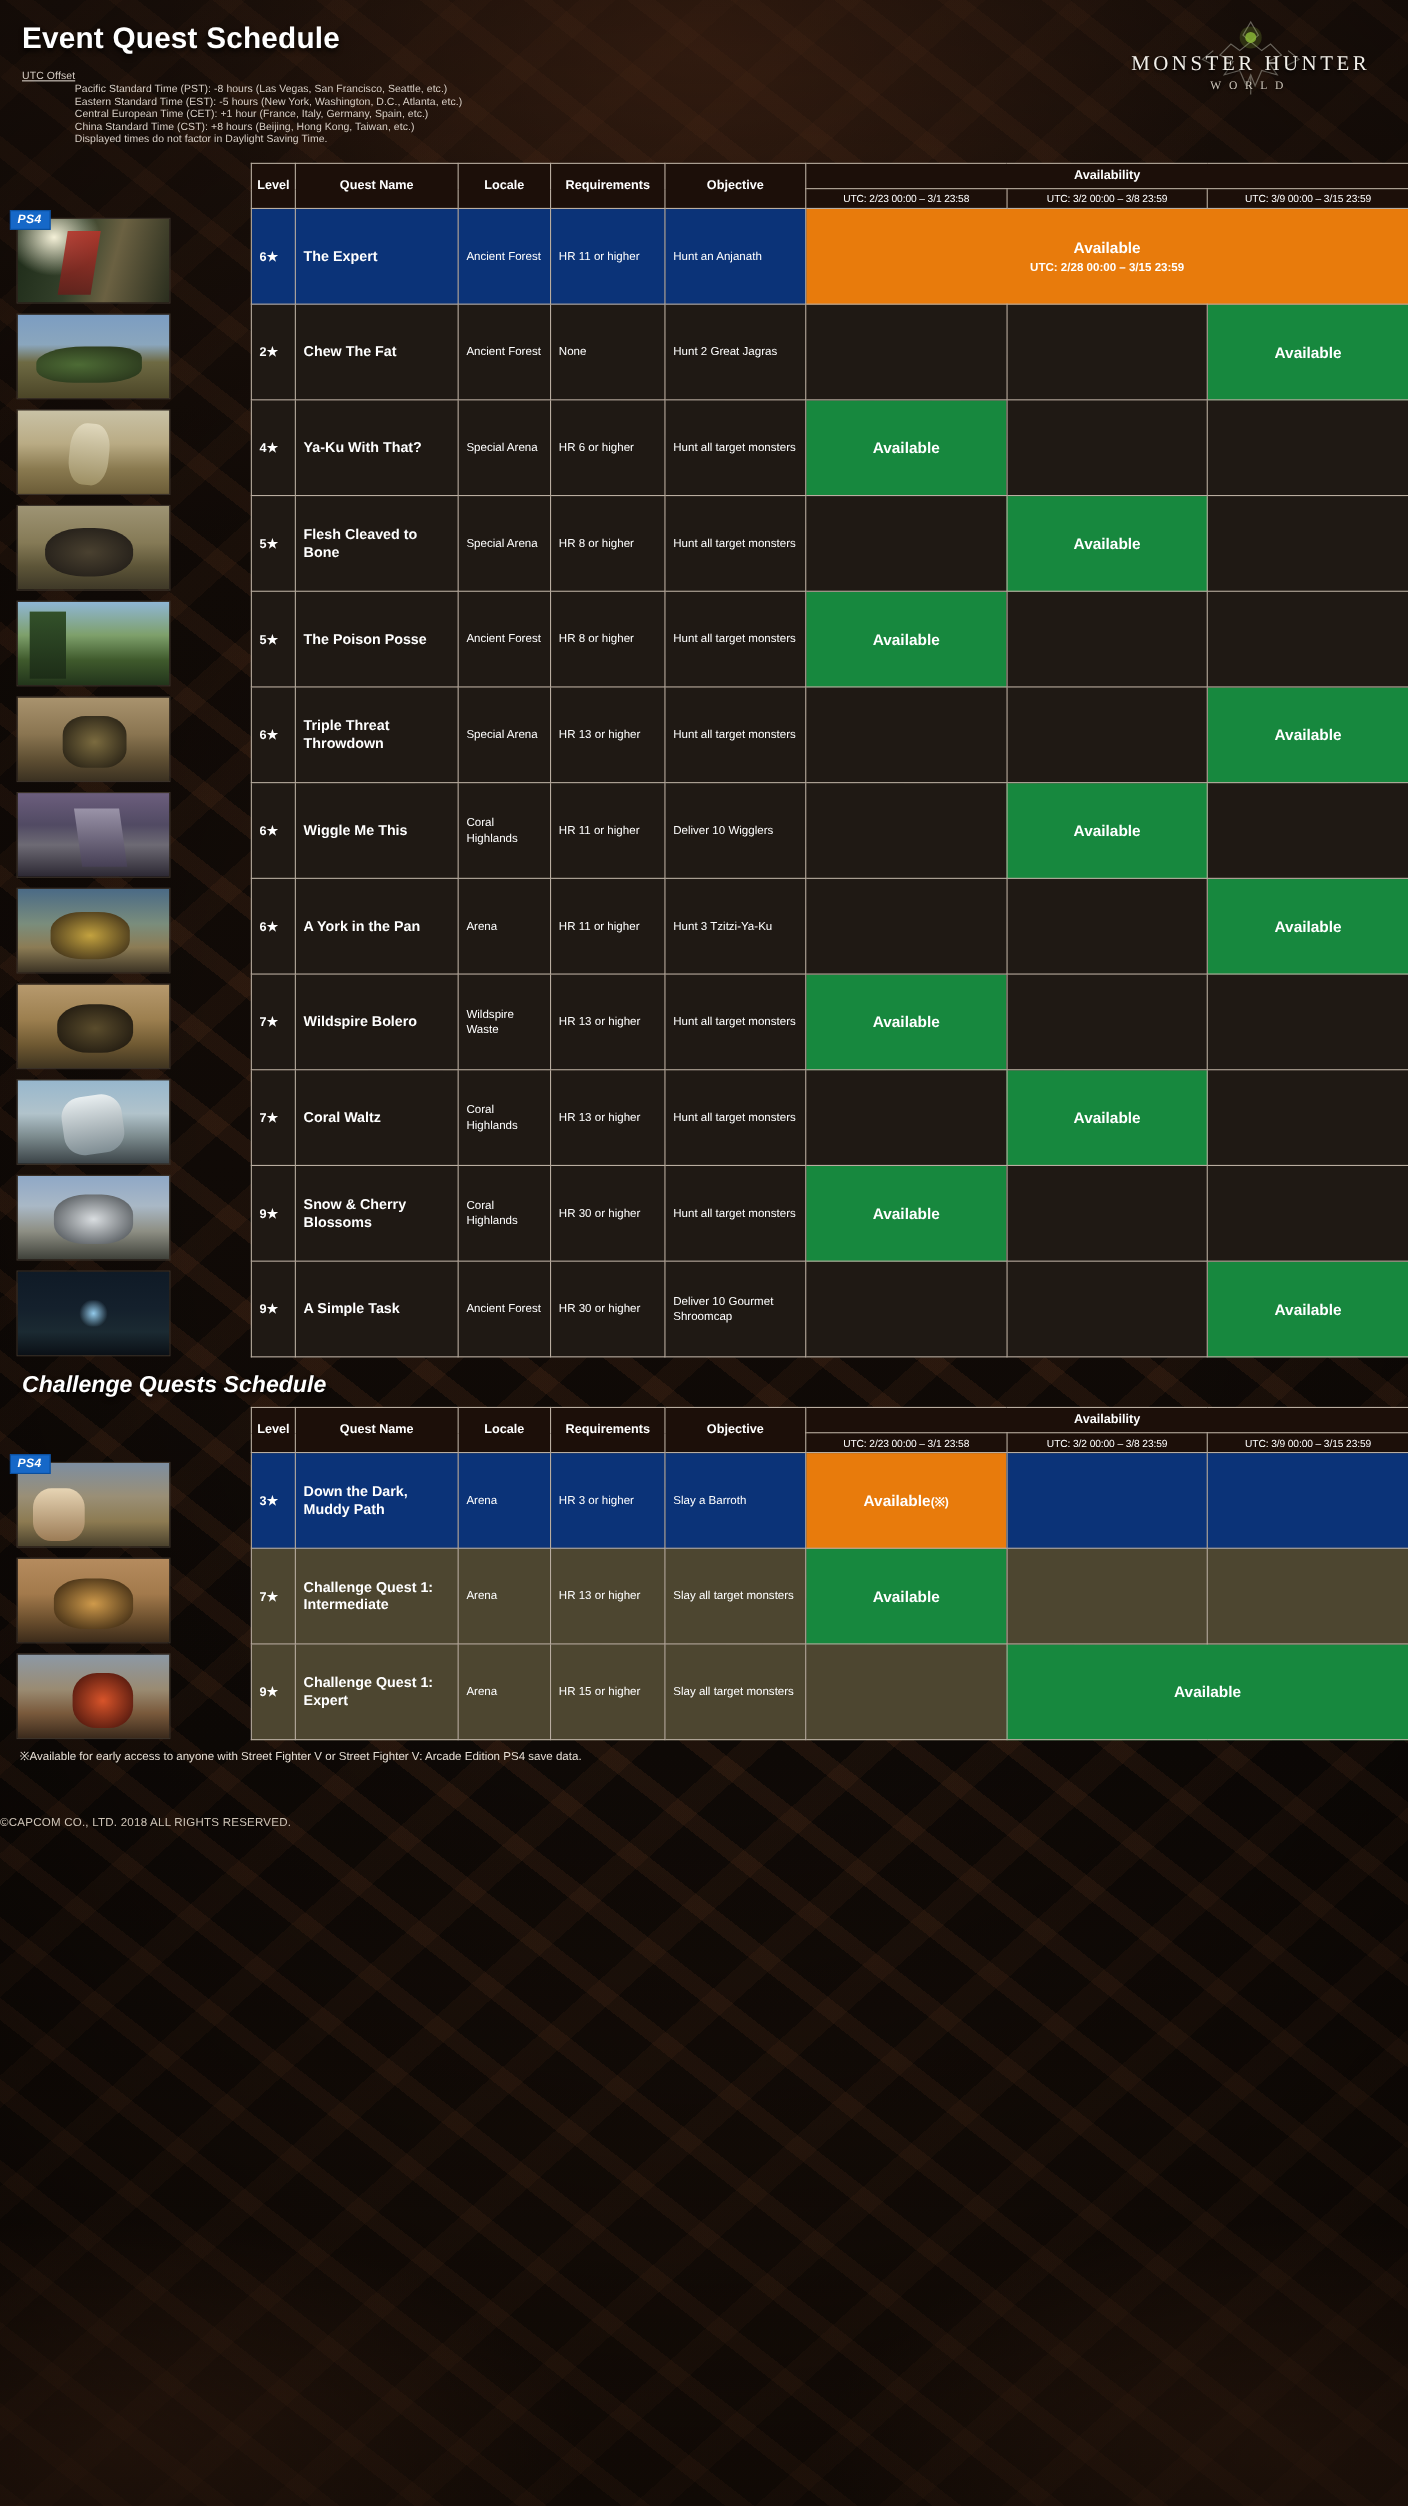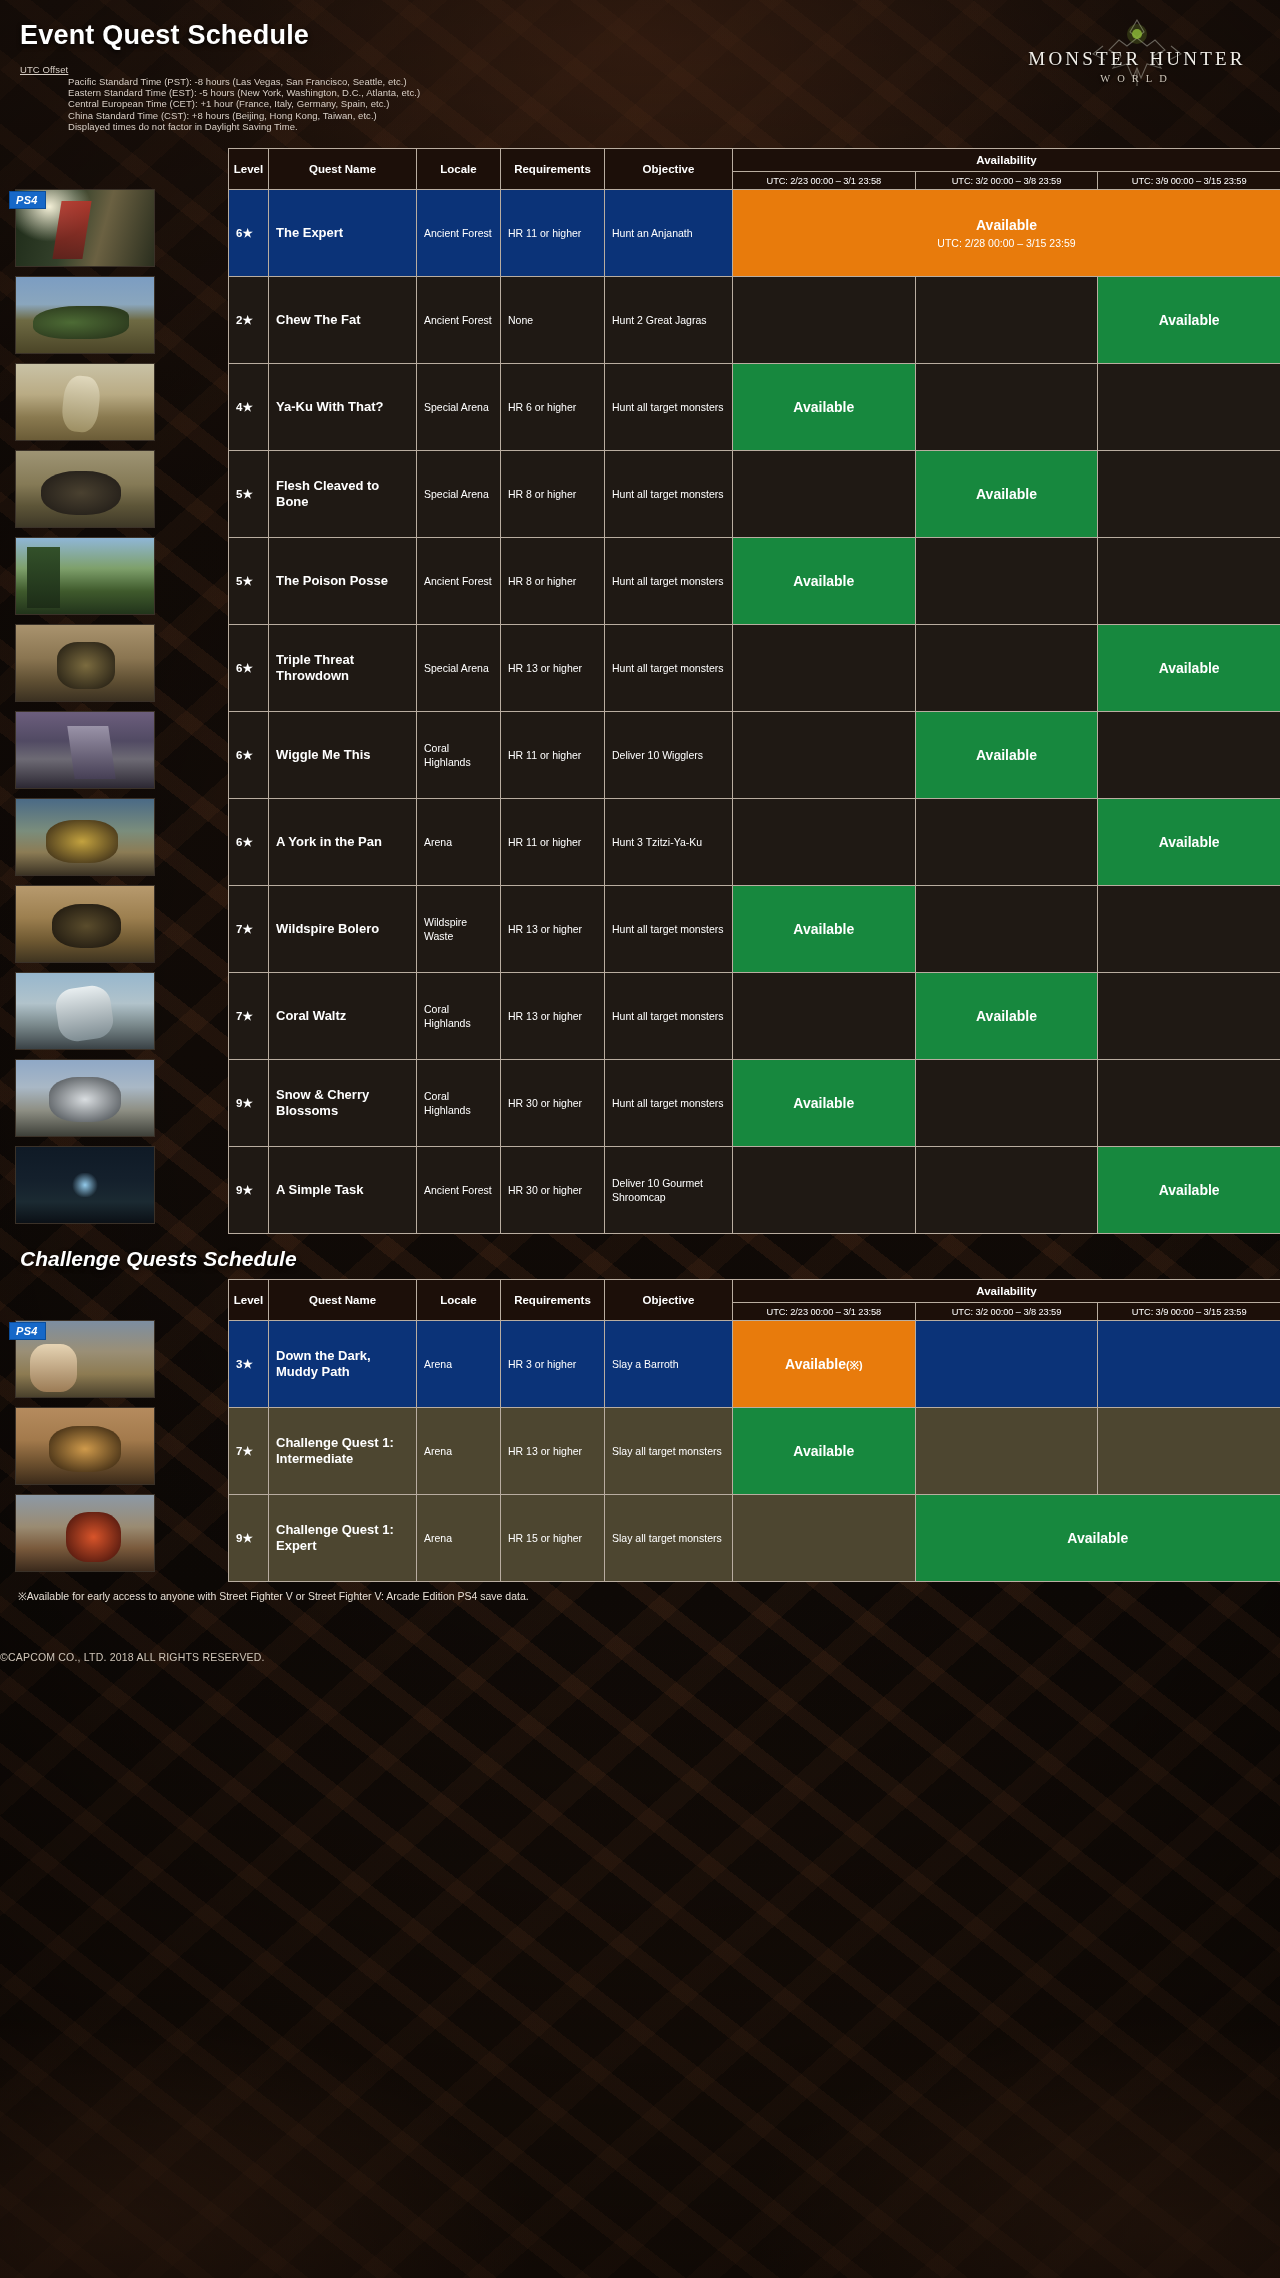--- a/index.html
+++ b/index.html
@@ -120,29 +120,29 @@
   td.locale, td.req, td.obj { font-size: 10.5px; line-height: 14px; font-weight: normal; }
 
   
   tr.rowdark td { background: #1f1914; }
   tr.rowblue td { background: #0b3378; }
   tr.rowolive td { background: #4d4630; }
 
   td.av { text-align: center; font-size: 14px; font-weight: bold; }
   td.av.green  { background: #17883e !important; }
   td.av.orange { background: #e87b0c !important; }
-  td.av .sub { display:block; font-size: 10.5px; font-weight: normal; margin-top: 4px; }
+  td.av .sub { display:block; font-size: 10.5px; font-weight: bold; margin-top: 4px; }
   td.av .mark { font-size: 11px; font-weight: bold; }
 
   
   .thumbs { position: absolute; left: 0; top: 0; width: 228px; }
   .thumb-slot {
     position: relative;
     height: 87px;
-    display: flex; align-items: flex-start;
+    display: flex; align-items: flex-end;
   }
   .thumb {
     position: relative;
     width: 140px; height: 78px;
     margin-left: 15px;
     border: 1px solid #3a3128;
     overflow: hidden;
   }
   .ps4-badge {
     position: absolute; left: 9px; top: 2px; z-index: 6;

